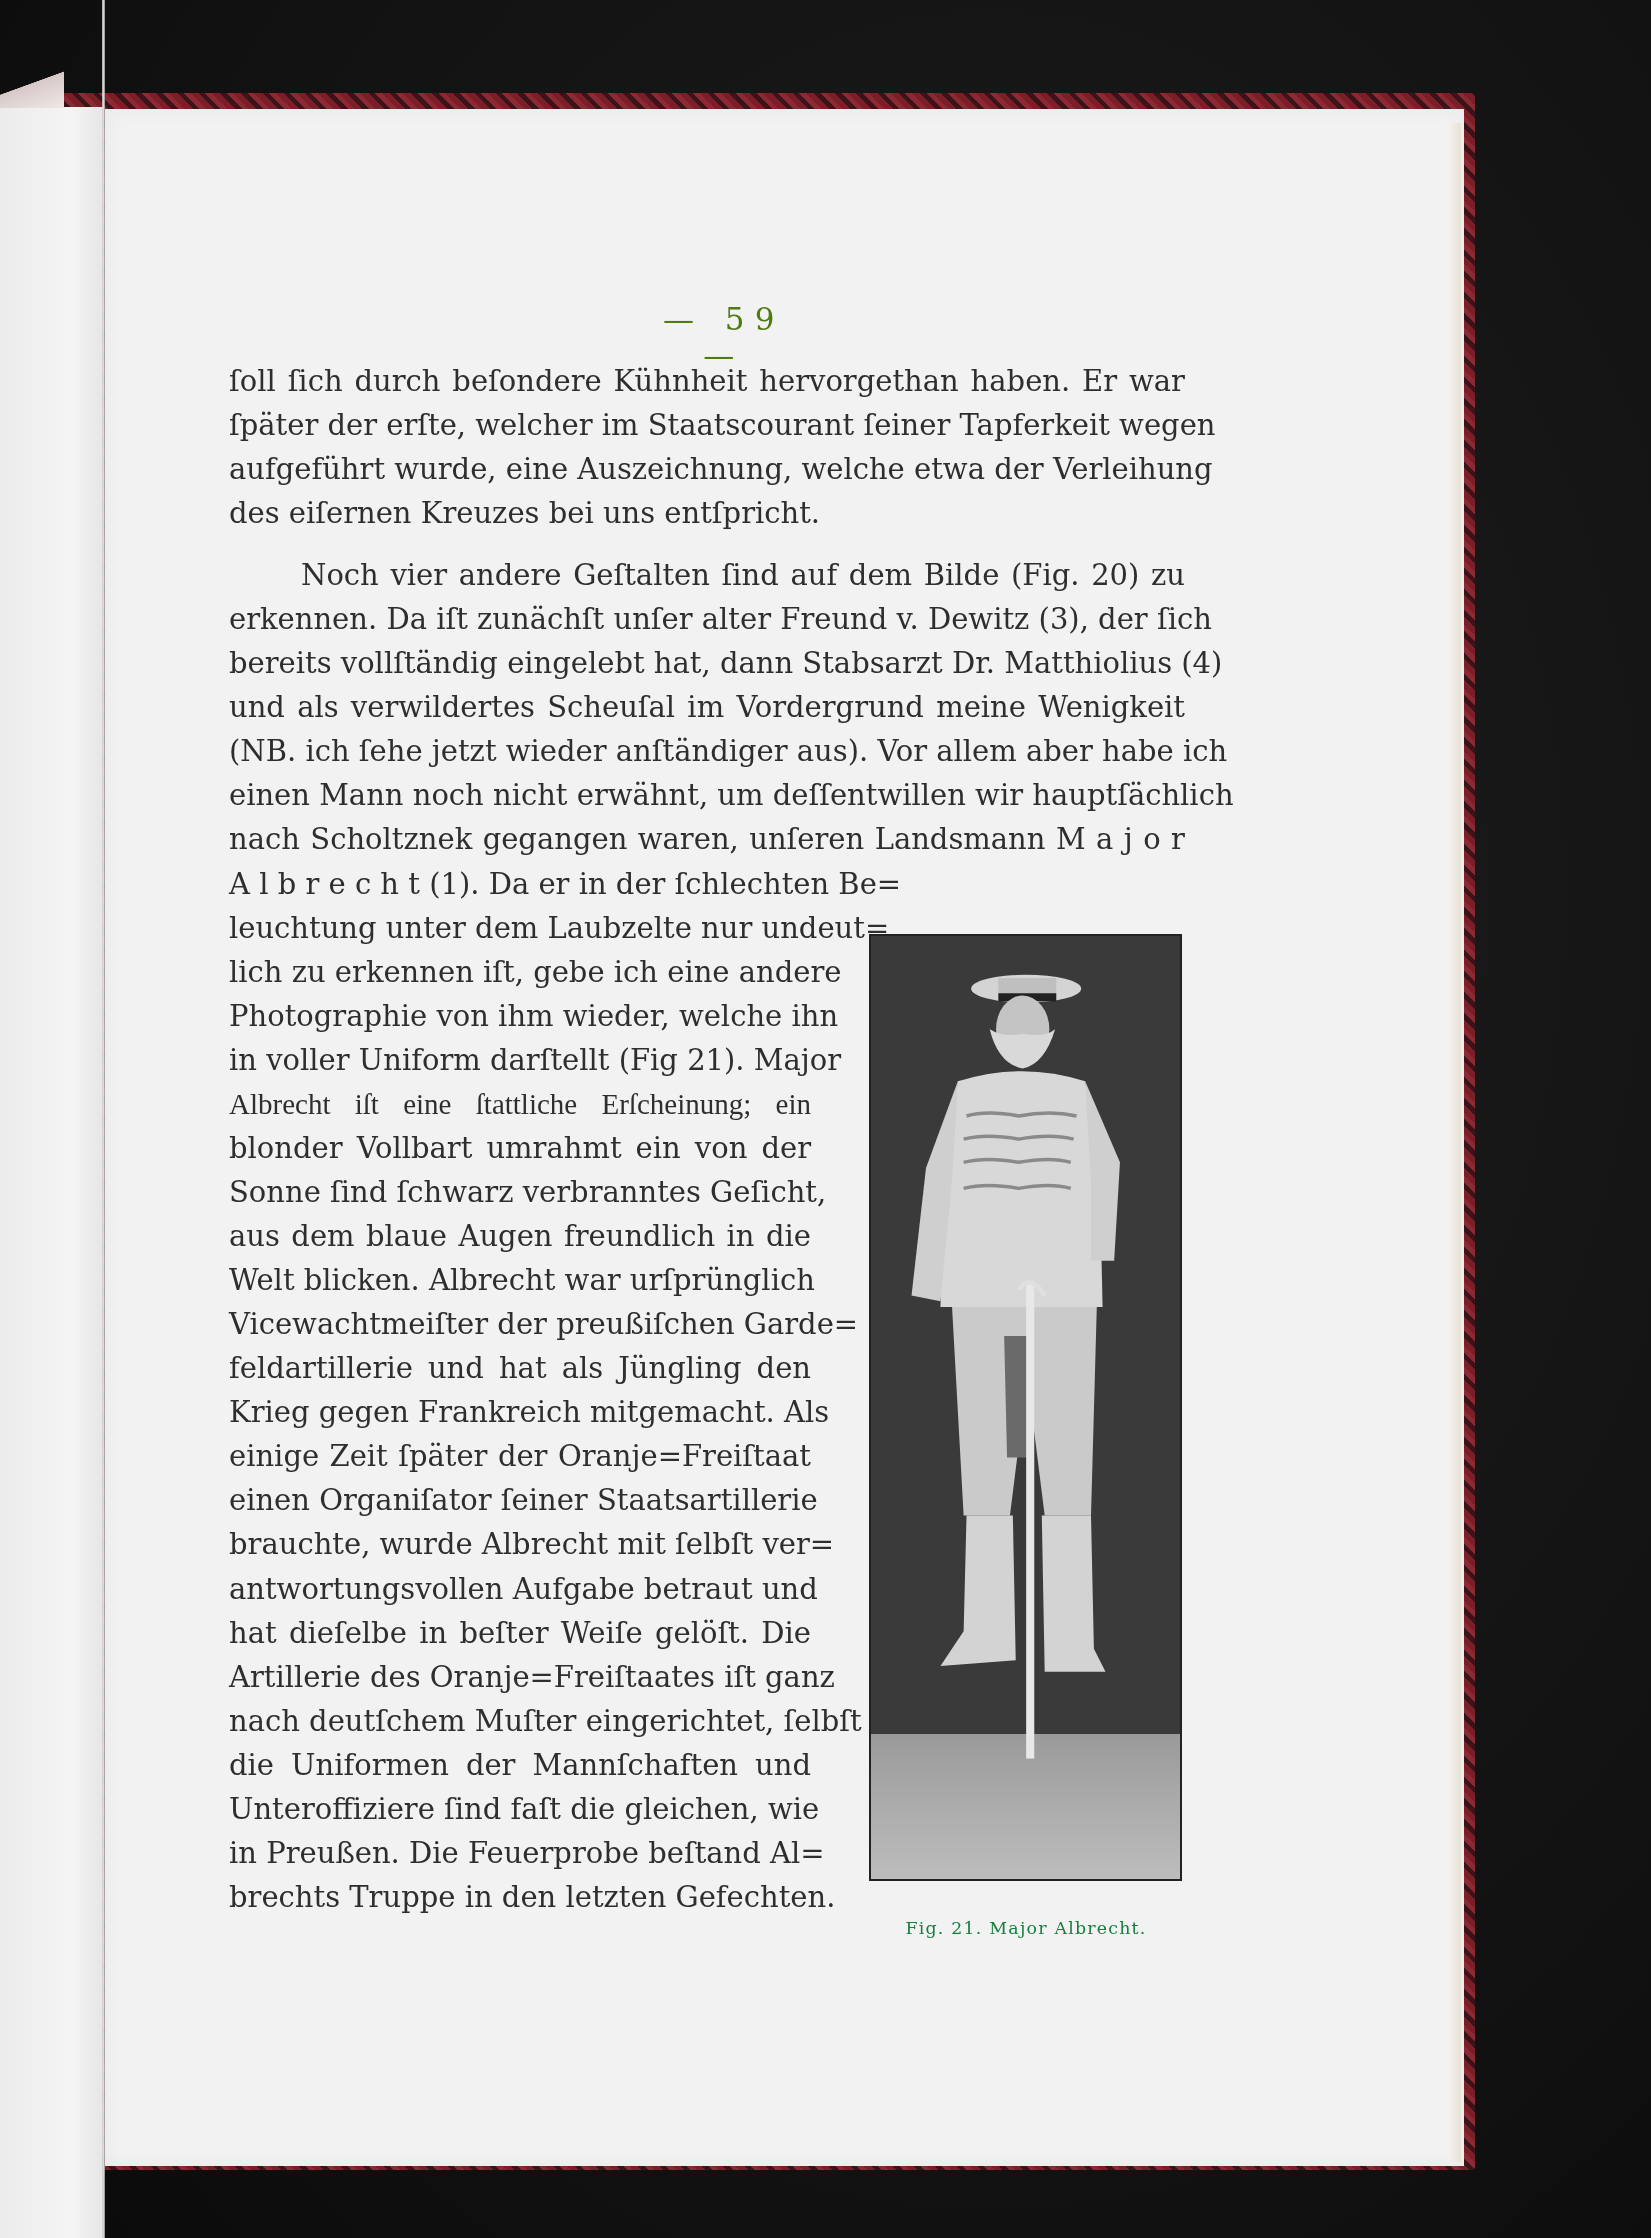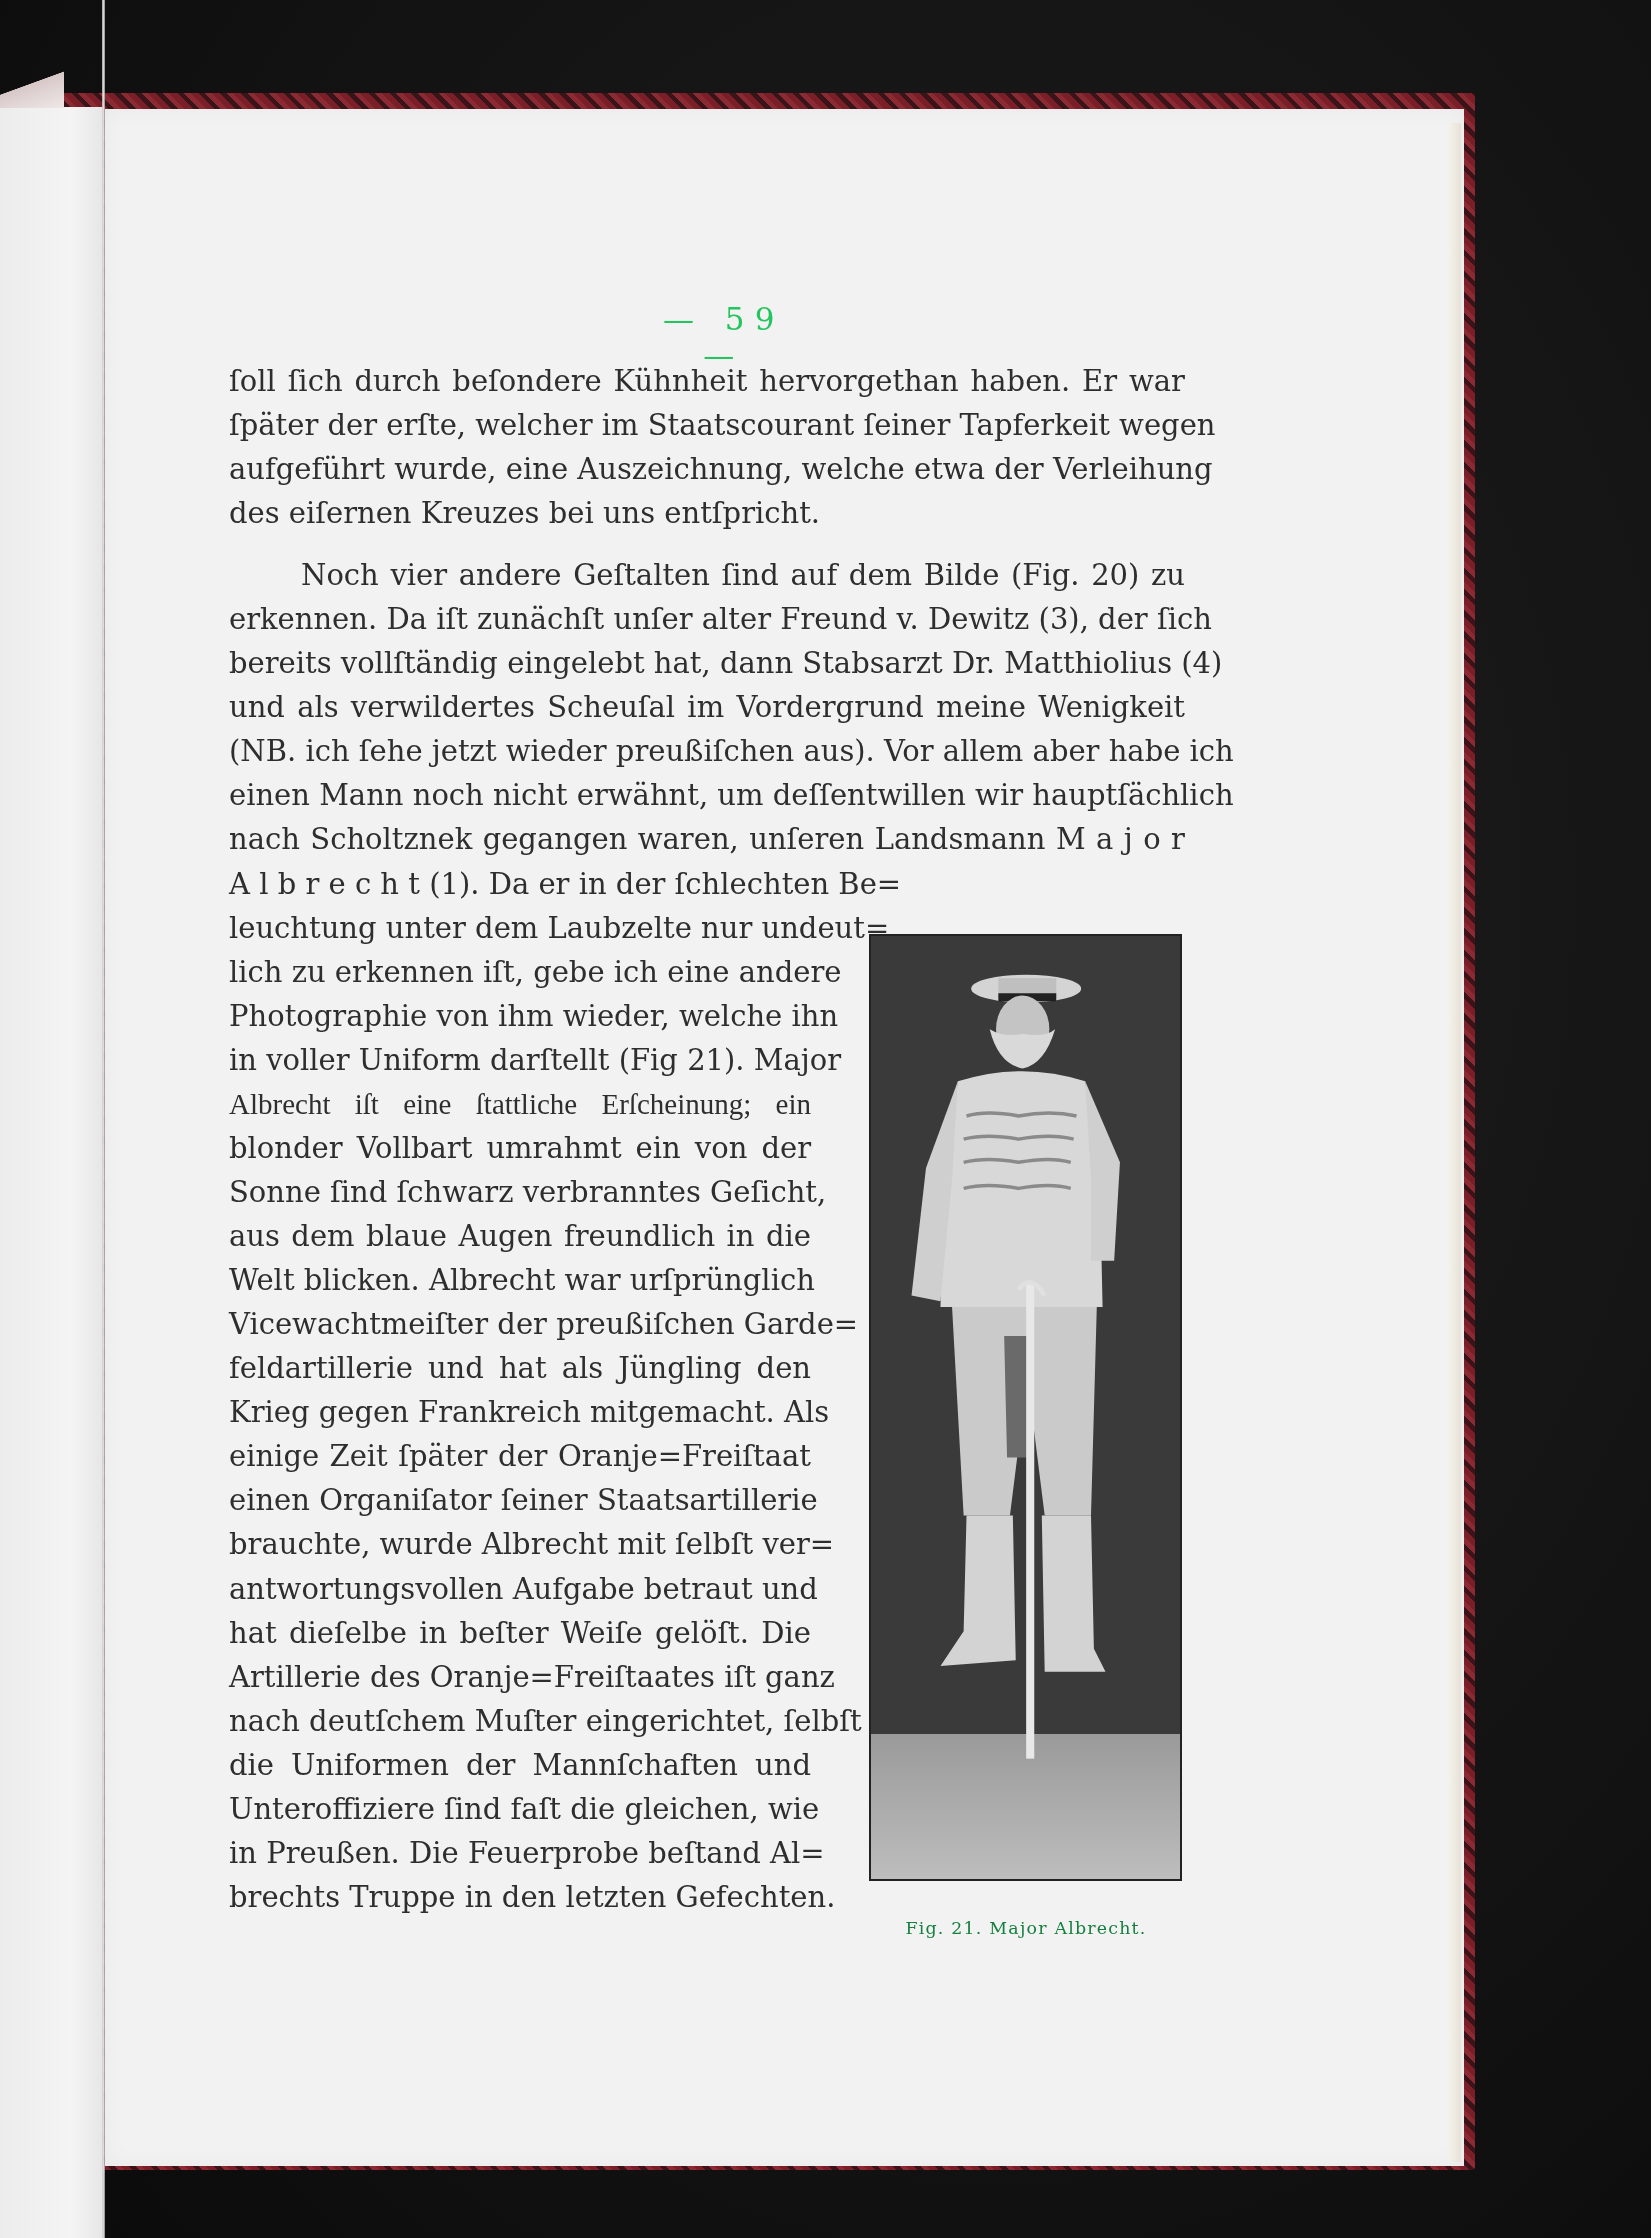--- a/index.html
+++ b/index.html
@@ -29,21 +29,21 @@
     position: absolute; left: 105px; top: 109px; width: 1359px; height: 2057px;
     background: #f2f2f3;
     box-shadow: inset 0 0 23px rgba(0,0,0,0.04);
   }
   .page-edge-right {
     position: absolute; left: 1448px; top: 123px; width: 12.7px; height: 2039px;
     background: linear-gradient(90deg, #f4f2ee, #e8e2d6);
   }
   .page-number {
     position: absolute; left: 637px; top: 301px; width: 174px; text-align: center;
-    font-size: 31px; color: #22c55e; letter-spacing: 10.4px;
+    font-size: 31px; color: #4d7c0f; letter-spacing: 10.4px;
   }
   .text-block {
     position: absolute; left: 229px;
     font-family: "DejaVu Serif", serif; font-size: 29px; color: #2e2e2e;
   }
   .line { position: absolute; left: 0; white-space: nowrap; height: 44px; line-height: 44px; }
   .full .line { width: 956px; text-align: justify; text-align-last: justify; }
   .narrow .line { width: 582px; text-align: justify; text-align-last: justify; }
   .line.last { text-align-last: left; }
   .line.indent { padding-left: 72px; box-sizing: border-box; }
@@ -78,21 +78,21 @@
   <div class="line" style="top:44px;">ſpäter der erſte, welcher im Staatscourant ſeiner Tapferkeit wegen</div>
   <div class="line" style="top:88px;">aufgeführt wurde, eine Auszeichnung, welche etwa der Verleihung</div>
   <div class="line last" style="top:132px;">des eiſernen Kreuzes bei uns entſpricht.</div>
 </div>
 
 <div class="text-block full" style="top:553px;">
   <div class="line indent" style="top:0px;">Noch vier andere Geſtalten ſind auf dem Bilde (Fig. 20) zu</div>
   <div class="line" style="top:44px;">erkennen. Da iſt zunächſt unſer alter Freund v. Dewitz (3), der ſich</div>
   <div class="line" style="top:88px;">bereits vollſtändig eingelebt hat, dann Stabsarzt Dr. Matthiolius (4)</div>
   <div class="line" style="top:132px;">und als verwildertes Scheuſal im Vordergrund meine Wenigkeit</div>
-  <div class="line" style="top:176px;">(NB. ich ſehe jetzt wieder preußiſchen aus). Vor allem aber habe ich</div>
+  <div class="line" style="top:176px;">(NB. ich ſehe jetzt wieder anſtändiger aus). Vor allem aber habe ich</div>
   <div class="line" style="top:220px;">einen Mann noch nicht erwähnt, um deſſentwillen wir hauptſächlich</div>
   <div class="line" style="top:264px;">nach Scholtznek gegangen waren, unſeren Landsmann M a j o r</div>
 </div>
 
 <div class="text-block narrow" style="top:862px;">
   <div class="line" style="top:0px;">A l b r e c h t (1). Da er in der ſchlechten Be=</div>
   <div class="line" style="top:44px;">leuchtung unter dem Laubzelte nur undeut=</div>
   <div class="line" style="top:88px;">lich zu erkennen iſt, gebe ich eine andere</div>
   <div class="line" style="top:132px;">Photographie von ihm wieder, welche ihn</div>
   <div class="line" style="top:176px;">in voller Uniform darſtellt (Fig 21). Major</div>

